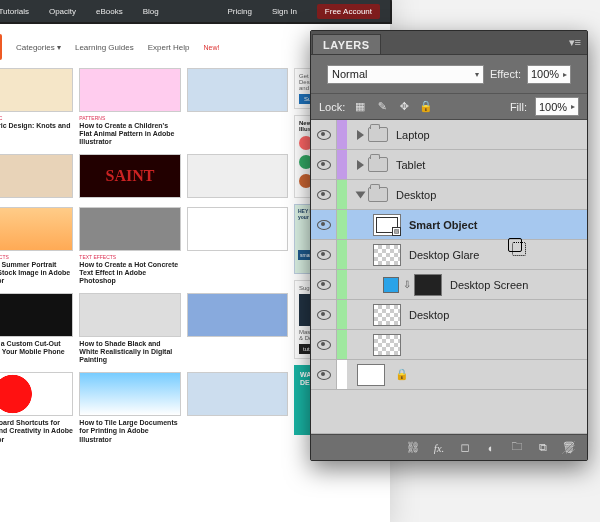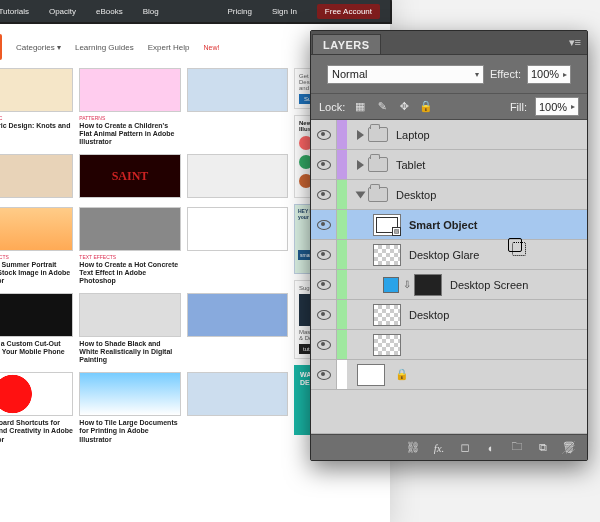--- a/index.html
+++ b/index.html
@@ -138,21 +138,21 @@
           <div>Mastering Sports Illustration &amp; Design</div>
           <div style="background:#222;color:#fff;padding:2px 4px;display:inline-block;margin-top:3px">tuts+</div>
         </div>
         <div class="adbox2"><span>WANT TO BE A WEB DESIGNER?</span></div>
       </div>
 
       <div class="card">
           <div class="thumb" style="background:#e8d3b8"></div>
         </div>
       <div class="card">
-          <div class="thumb" style="background:#200;color:#c22;font-size:12px;font-family:serif;display:flex;align-items:center;justify-content:center;font-weight:bold">SAINT</div>
+          <div class="thumb" style="background:#200;color:#c22;font-size:16px;font-family:serif;display:flex;align-items:center;justify-content:center;font-weight:bold">SAINT</div>
         </div>
       <div class="card">
           <div class="thumb" style="background:#eee"></div>
         </div>
 
       <div class="card">
           <div class="thumb" style="background:linear-gradient(#fc8,#fa5)"></div>
           <div class="cat">Text Effects</div>
           <div class="title">Create a Summer Portrait From a Stock Image in Adobe Illustrator</div>
         </div>

